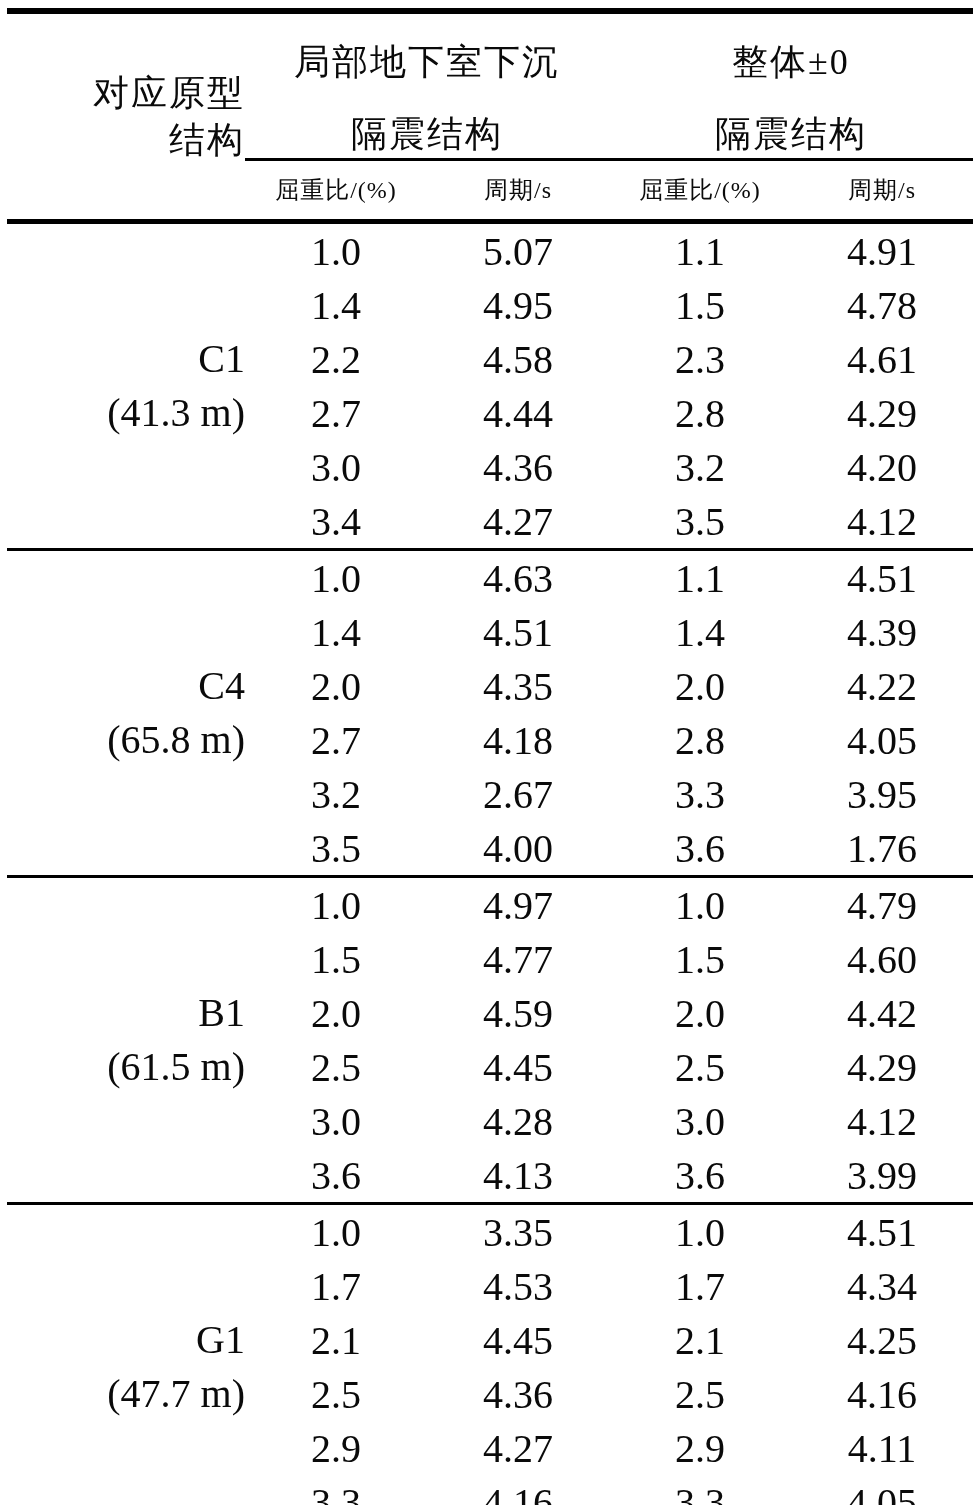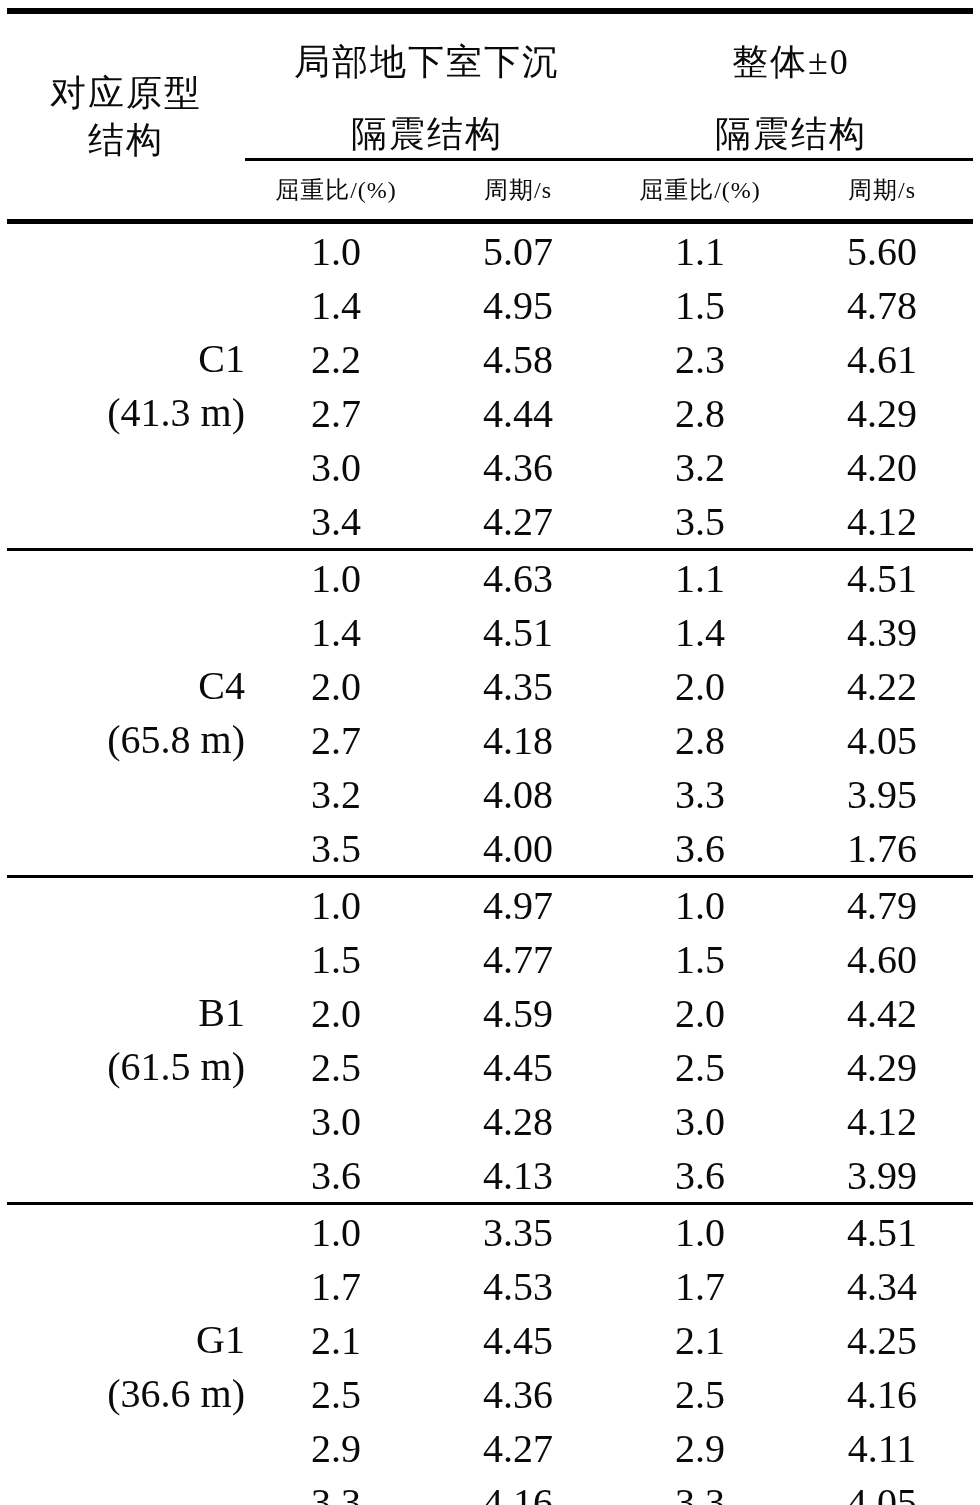--- a/index.html
+++ b/index.html
@@ -34,20 +34,21 @@
 
   
   tr.group-row th.group-cell {
     height: 100px;
     border-bottom: 3px solid #000;   
     font-size: 36px;
   }
   th.corner-cell {
     font-size: 36px;
     border-bottom: 5px solid #000;   
+    text-align: right;
   }
   th.corner-cell .hline { line-height: 47px; letter-spacing: 2px; }
   tr.group-row .gline   { line-height: 48px; letter-spacing: 2px; margin-top: 24px; }
 
   tr.sub-row th {
     height: 58px;
     border-bottom: 5px solid #000;
     font-size: 24px;
     letter-spacing: 1px;
   }
@@ -101,21 +102,21 @@
 
   <tbody class="block">
     <tr>
       <td rowspan="6" class="row-label">
         <div class="lline">C1</div>
         <div class="lline">(41.3 m)</div>
       </td>
       <td class="num">1.0</td>
       <td class="num">5.07</td>
       <td class="num">1.1</td>
-      <td class="num">5.60</td>
+      <td class="num">4.91</td>
     </tr>
     <tr>
       <td class="num">1.4</td>
       <td class="num">4.95</td>
       <td class="num">1.5</td>
       <td class="num">4.78</td>
     </tr>
     <tr>
       <td class="num">2.2</td>
       <td class="num">4.58</td>
@@ -166,21 +167,21 @@
       <td class="num">4.22</td>
     </tr>
     <tr>
       <td class="num">2.7</td>
       <td class="num">4.18</td>
       <td class="num">2.8</td>
       <td class="num">4.05</td>
     </tr>
     <tr>
       <td class="num">3.2</td>
-      <td class="num">4.08</td>
+      <td class="num">2.67</td>
       <td class="num">3.3</td>
       <td class="num">3.95</td>
     </tr>
     <tr>
       <td class="num">3.5</td>
       <td class="num">4.00</td>
       <td class="num">3.6</td>
       <td class="num">1.76</td>
     </tr>
   </tbody>
@@ -225,21 +226,21 @@
       <td class="num">4.13</td>
       <td class="num">3.6</td>
       <td class="num">3.99</td>
     </tr>
   </tbody>
 
   <tbody class="block">
     <tr>
       <td rowspan="6" class="row-label">
         <div class="lline">G1</div>
-        <div class="lline">(36.6 m)</div>
+        <div class="lline">(47.7 m)</div>
       </td>
       <td class="num">1.0</td>
       <td class="num">3.35</td>
       <td class="num">1.0</td>
       <td class="num">4.51</td>
     </tr>
     <tr>
       <td class="num">1.7</td>
       <td class="num">4.53</td>
       <td class="num">1.7</td>

